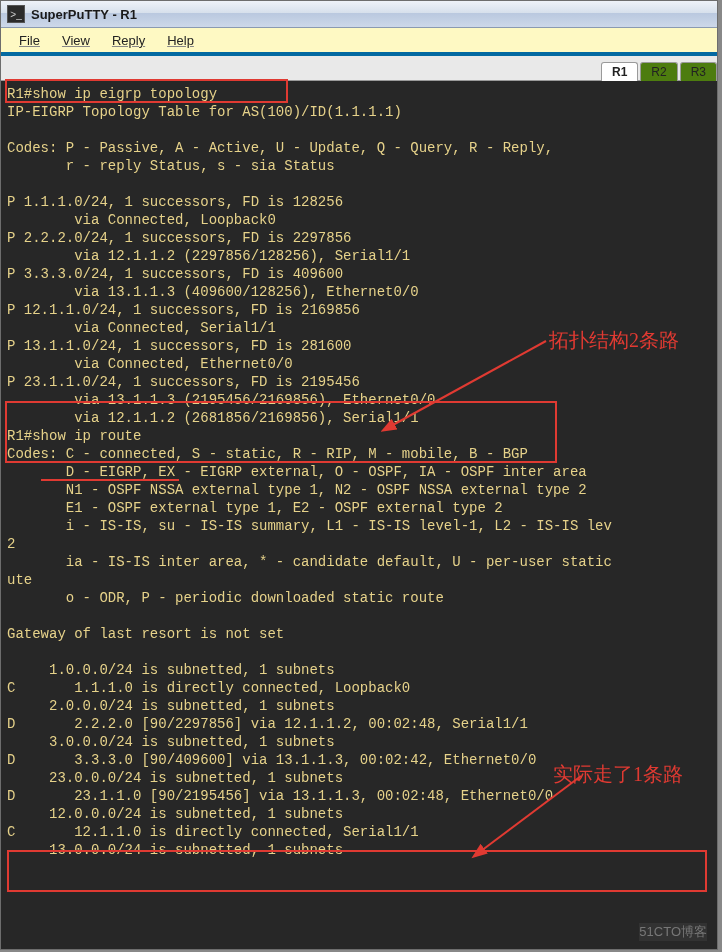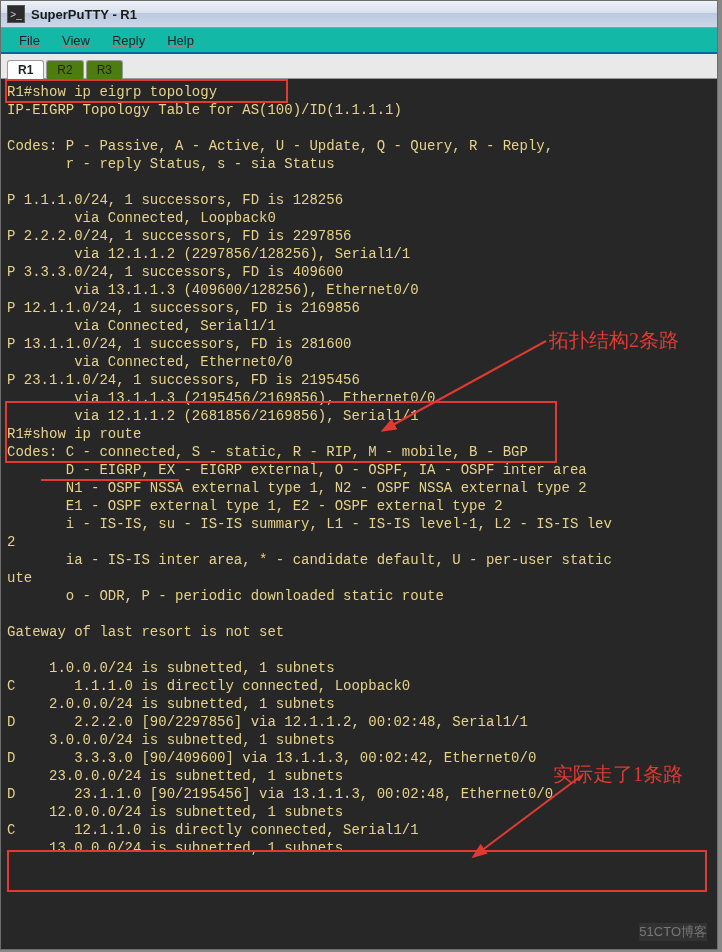--- a/index.html
+++ b/index.html
@@ -1,22 +1,22 @@
 <!DOCTYPE html>
 <html><head>
 <meta charset="utf-8">
 <style>
   html,body{margin:0;padding:0;background:#888;width:722px;height:952px;overflow:hidden;font-family:"SimSun","Microsoft YaHei",sans-serif;}
   .window{width:716px;height:948px;background:#272727;border:1px solid #6d6d6d;position:relative;}
   .titlebar{height:26px;background:linear-gradient(#eef2f8,#d7e0ec 45%,#b9c8df 46%,#cdd8e9);display:flex;align-items:center;border-bottom:1px solid #8a9ab1;}
   .titlebar .icon{width:16px;height:16px;margin:0 6px;background:#2b2b2b;border:1px solid #555;display:flex;align-items:center;justify-content:center;font-size:10px;color:#ccc;}
   .titlebar .title{font-size:13px;font-weight:bold;color:#1a1a1a;}
-  .menubar{height:24px;background:#14b8a6;border-bottom:2px solid #0369a1;display:flex;align-items:center;gap:22px;padding-left:18px;}
+  .menubar{height:24px;background:#fef9c3;border-bottom:4px solid #0369a1;display:flex;align-items:center;gap:22px;padding-left:18px;}
   .menubar span{font-size:13px;color:#222;text-decoration:underline;text-decoration-color:#888;}
-  .tabbar{height:24px;background:#e9e9e9;border-bottom:1px solid #9a9a9a;display:flex;align-items:flex-end;padding-left:6px;gap:2px;}
+  .tabbar{height:24px;background:#e9e9e9;border-bottom:1px solid #9a9a9a;display:flex;align-items:flex-end;padding-left:6px;gap:2px;justify-content:flex-end;}
   .tab{border:1px solid #9a9a9a;border-bottom:none;padding:2px 10px 2px 10px;font-size:12px;color:#222;background:#4d7c0f;border-top-left-radius:3px;border-top-right-radius:3px;position:relative;top:1px;}
   .tab.active{background:#fff;font-weight:bold;}
   .terminal{position:relative;padding:4px 2px 0 6px;font-family:"Consolas","Courier New",monospace;font-size:14px;line-height:18px;color:#e6d28a;white-space:pre;}
   .red-box{position:absolute;border:2px solid #e03a32;pointer-events:none;box-sizing:border-box;}
   .red-underline{position:absolute;height:0;border-top:2px solid #e03a32;pointer-events:none;}
   .annotation{position:absolute;color:#e03a32;font-size:20px;font-family:"SimSun","Microsoft YaHei";pointer-events:none;}
   .watermark{position:absolute;right:10px;bottom:8px;font-size:13px;color:#777;background:rgba(255,255,255,0.05);margin-left:48px;}
   svg.arrow{position:absolute;pointer-events:none;}
 </style>
 </head>

